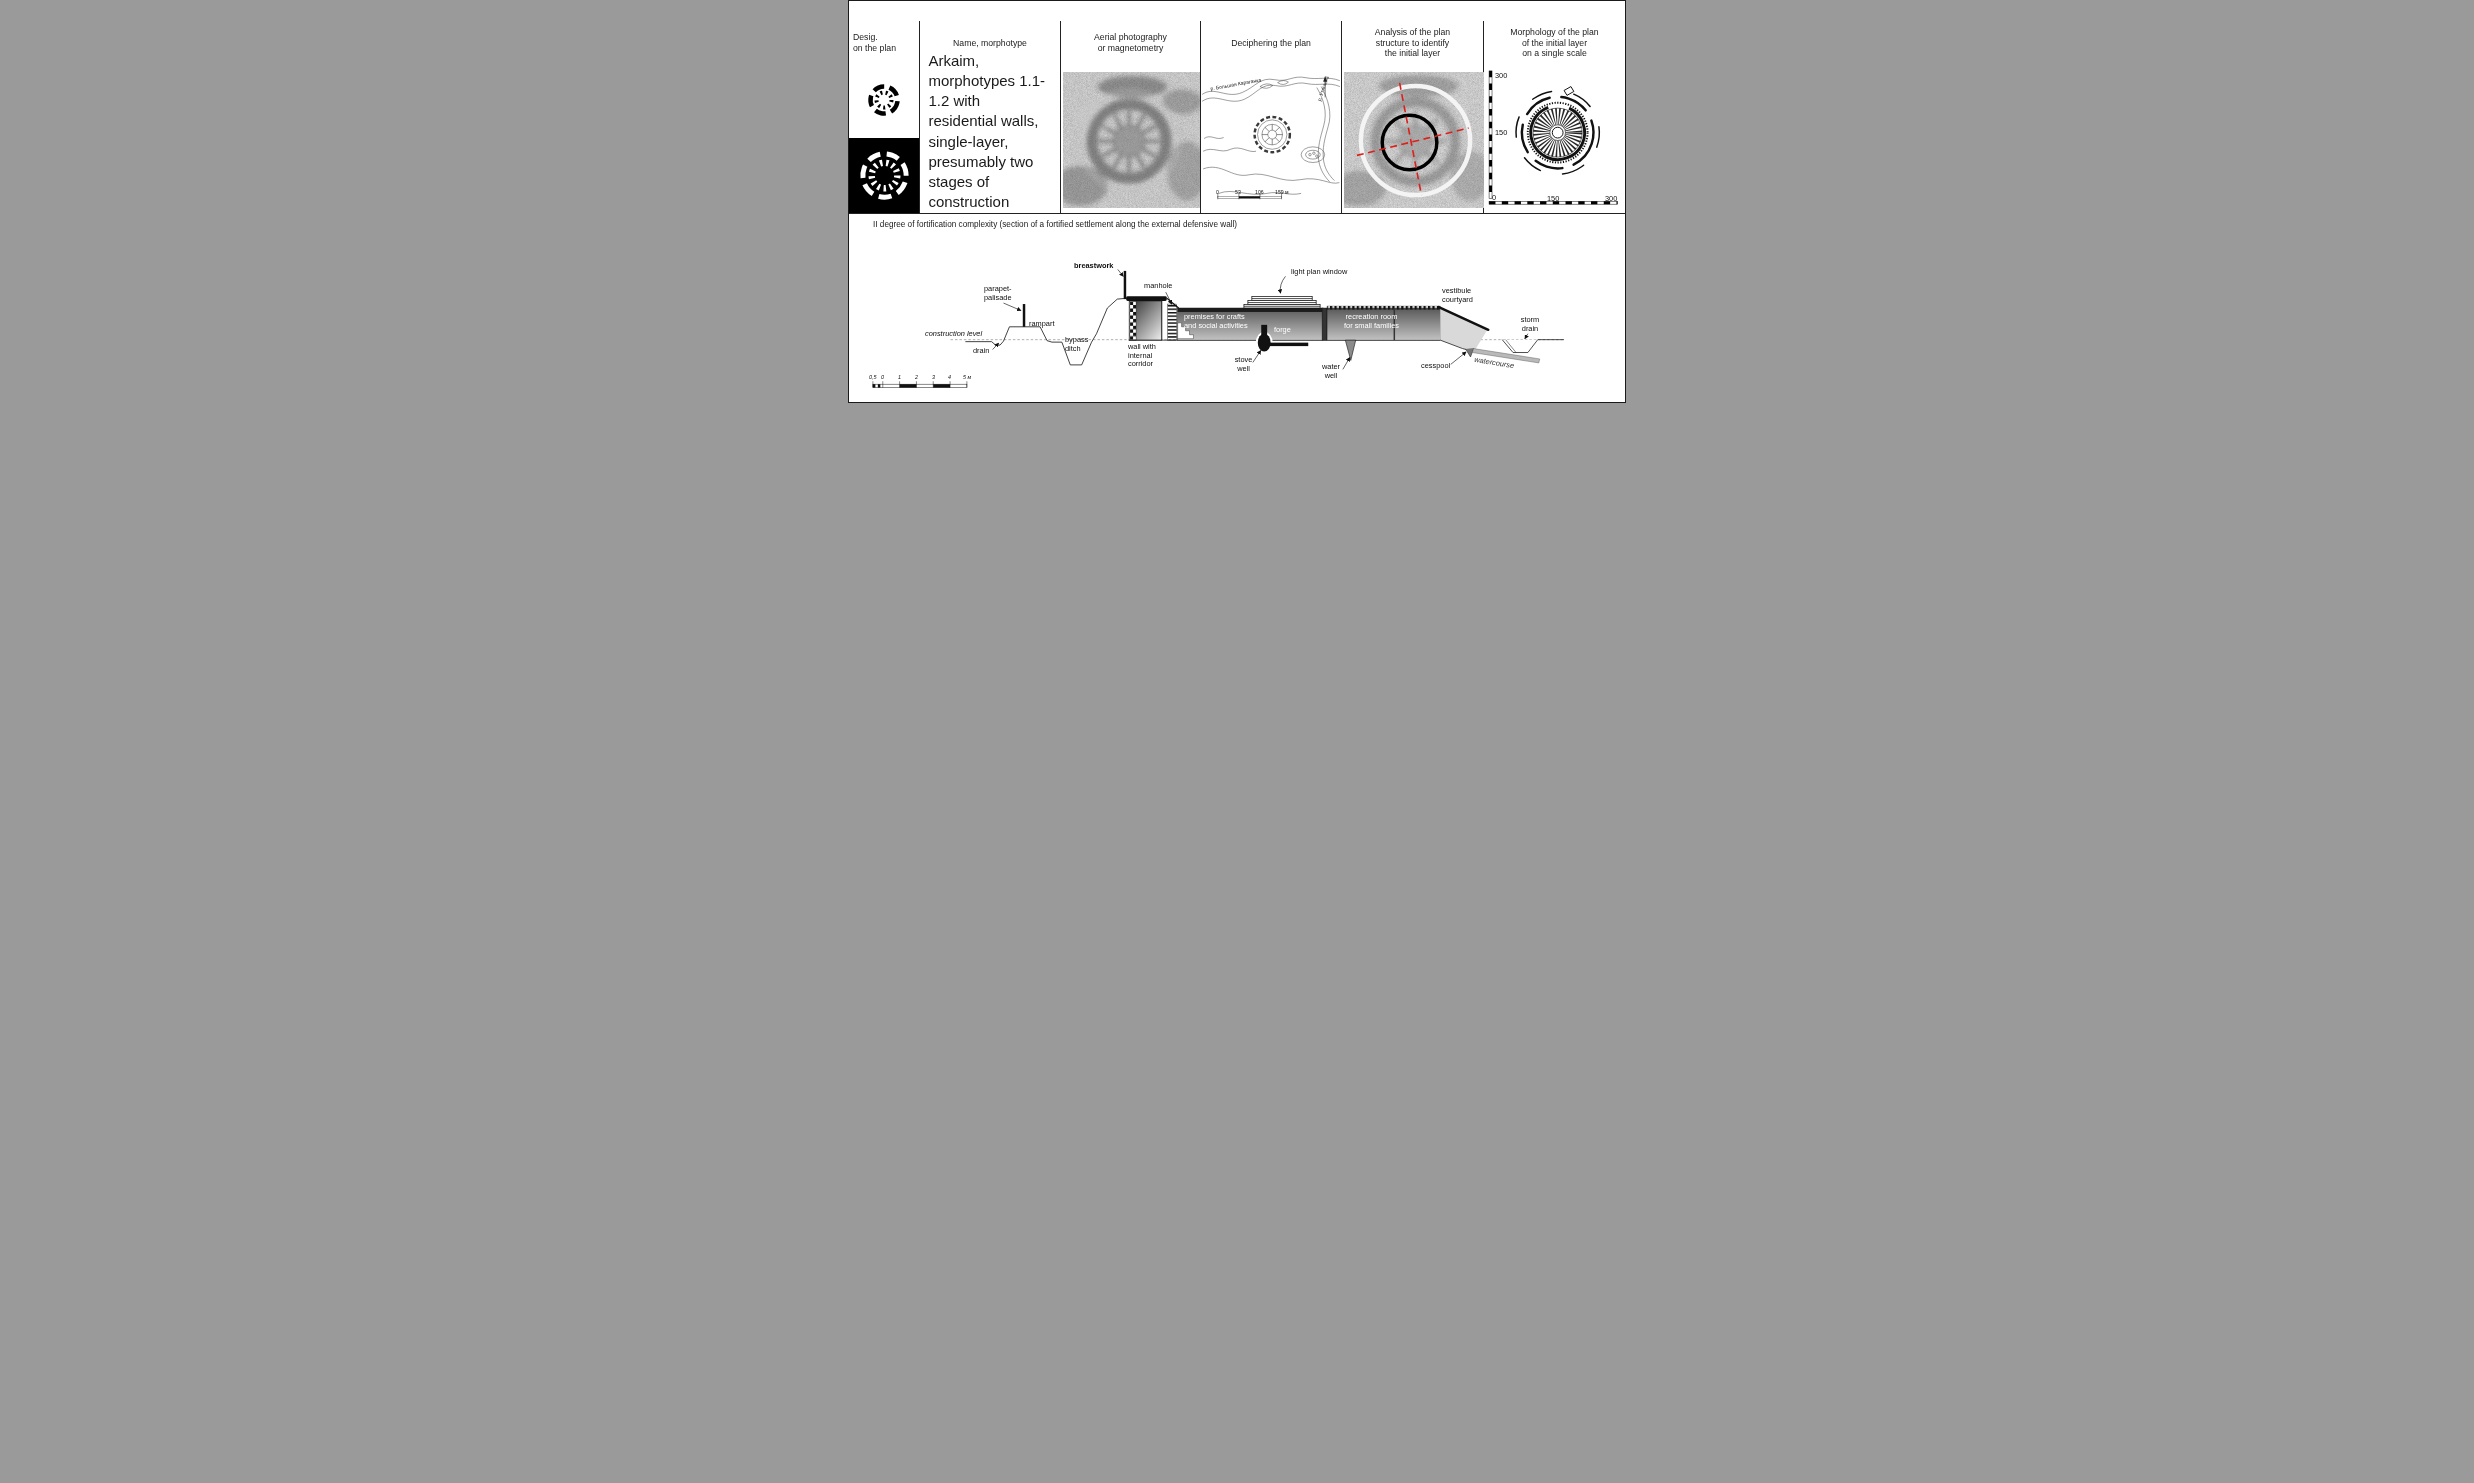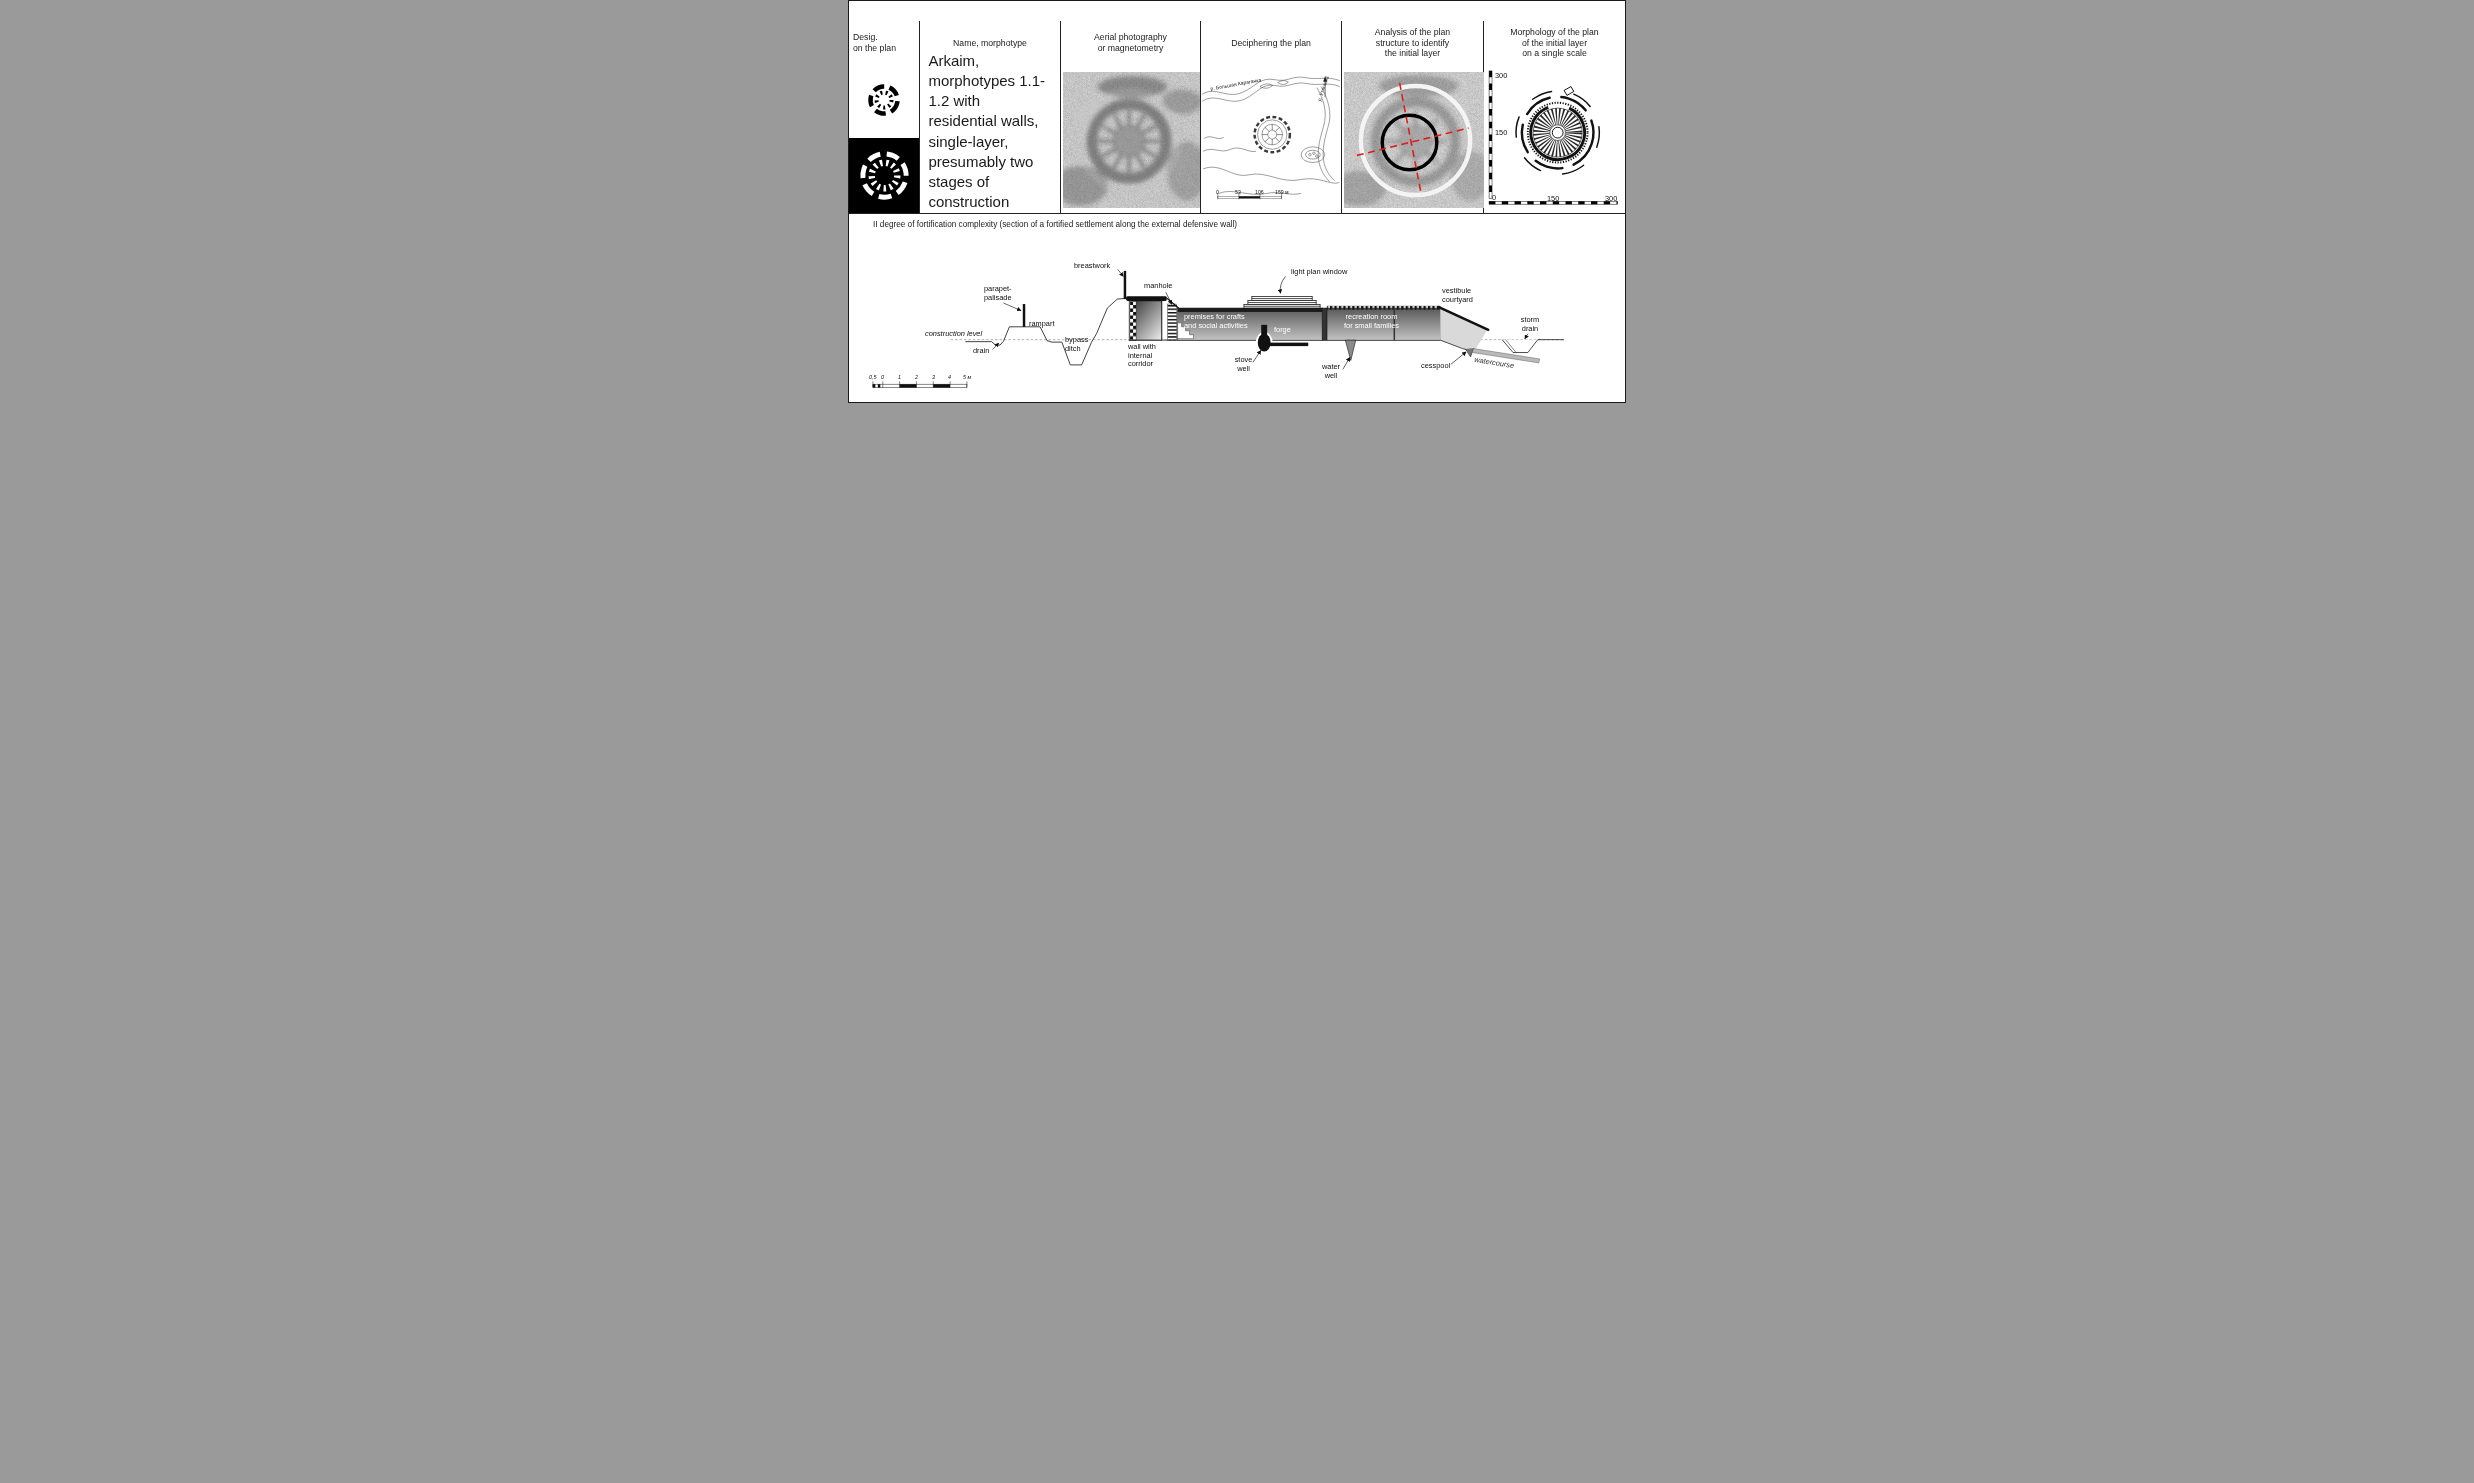--- a/index.html
+++ b/index.html
@@ -359,21 +359,21 @@
             <line x1="68" y1="336" x2="68" y2="349"></line>
           <line x1="102" y1="336" x2="102" y2="349"></line>
             <line x1="136" y1="336" x2="136" y2="349"></line>
           <line x1="170" y1="336" x2="170" y2="349"></line>
             <line x1="204" y1="336" x2="204" y2="349"></line>
           <line x1="238" y1="336" x2="238" y2="349"></line>
         </g>
       </g>
     </svg>
 
-    <div class="lbl" style="left:225px;top:47px;">breastwork</div>
+    <div class="lbl" style="left:225px;top:47px;font-weight:bold;">breastwork</div>
     <div class="lbl" style="left:295px;top:67px;">manhole</div>
     <div class="lbl" style="left:442px;top:53px;">light plan window</div>
     <div class="lbl" style="left:135px;top:70px;">parapet-
 palisade</div>
     <div class="lbl" style="left:180px;top:105px;">rampart</div>
     <div class="lbl lbli" style="left:76px;top:115px;">construction level</div>
     <div class="lbl" style="left:124px;top:132px;">drain</div>
     <div class="lbl" style="left:216px;top:121px;">bypass
 ditch</div>
     <div class="lbl" style="left:279px;top:128px;">wall with

